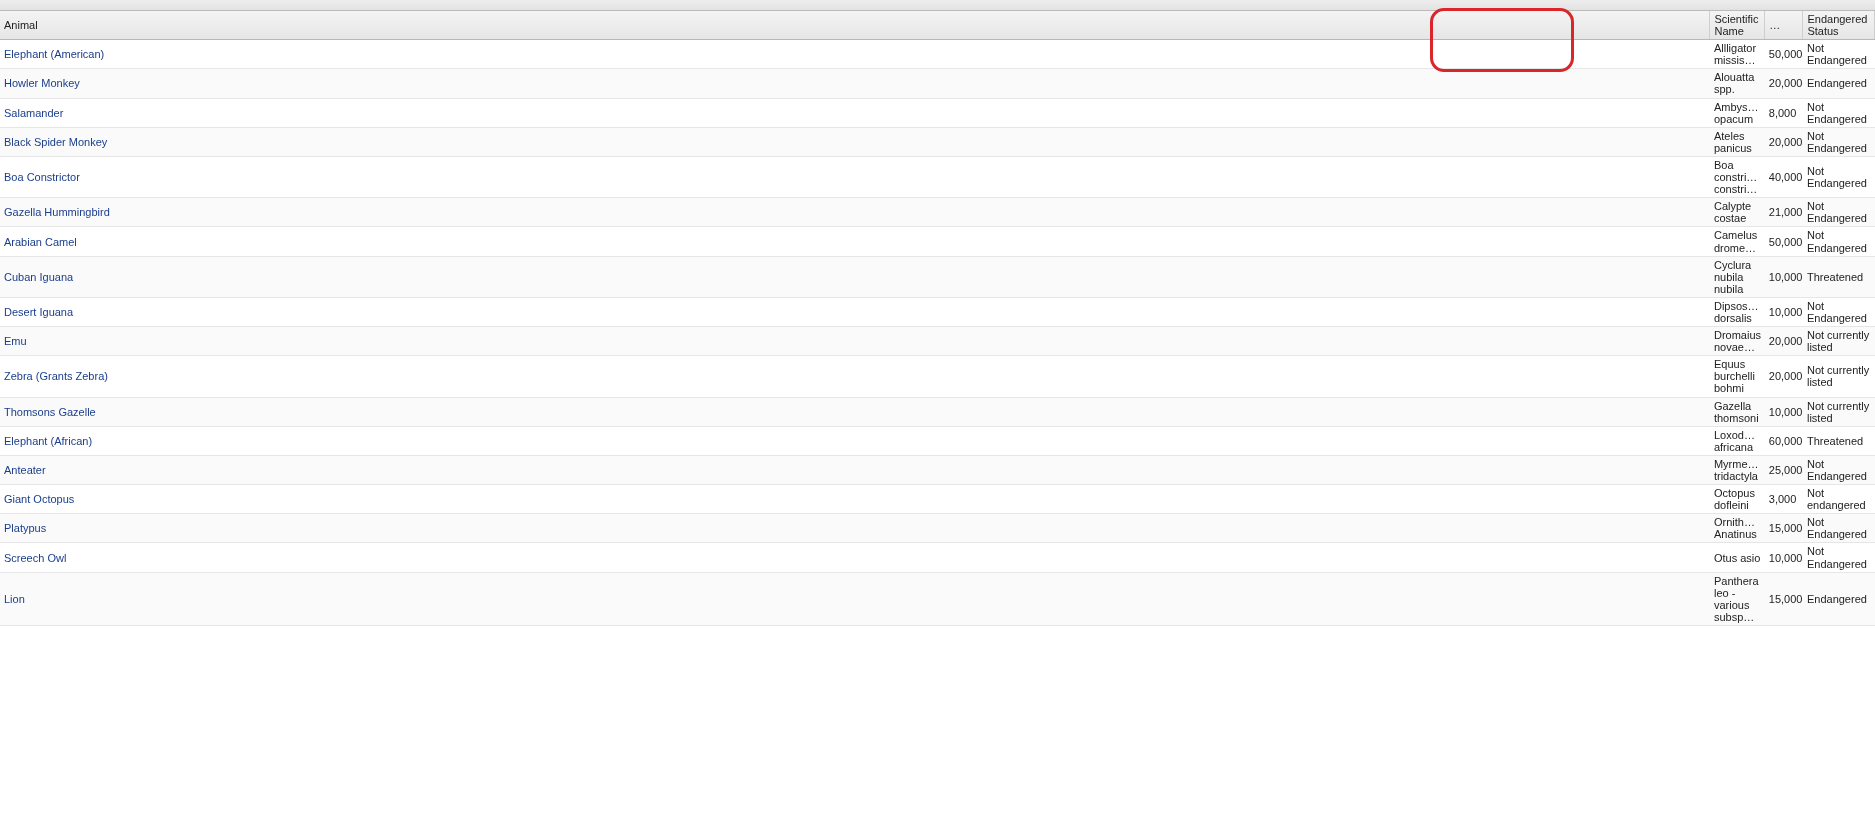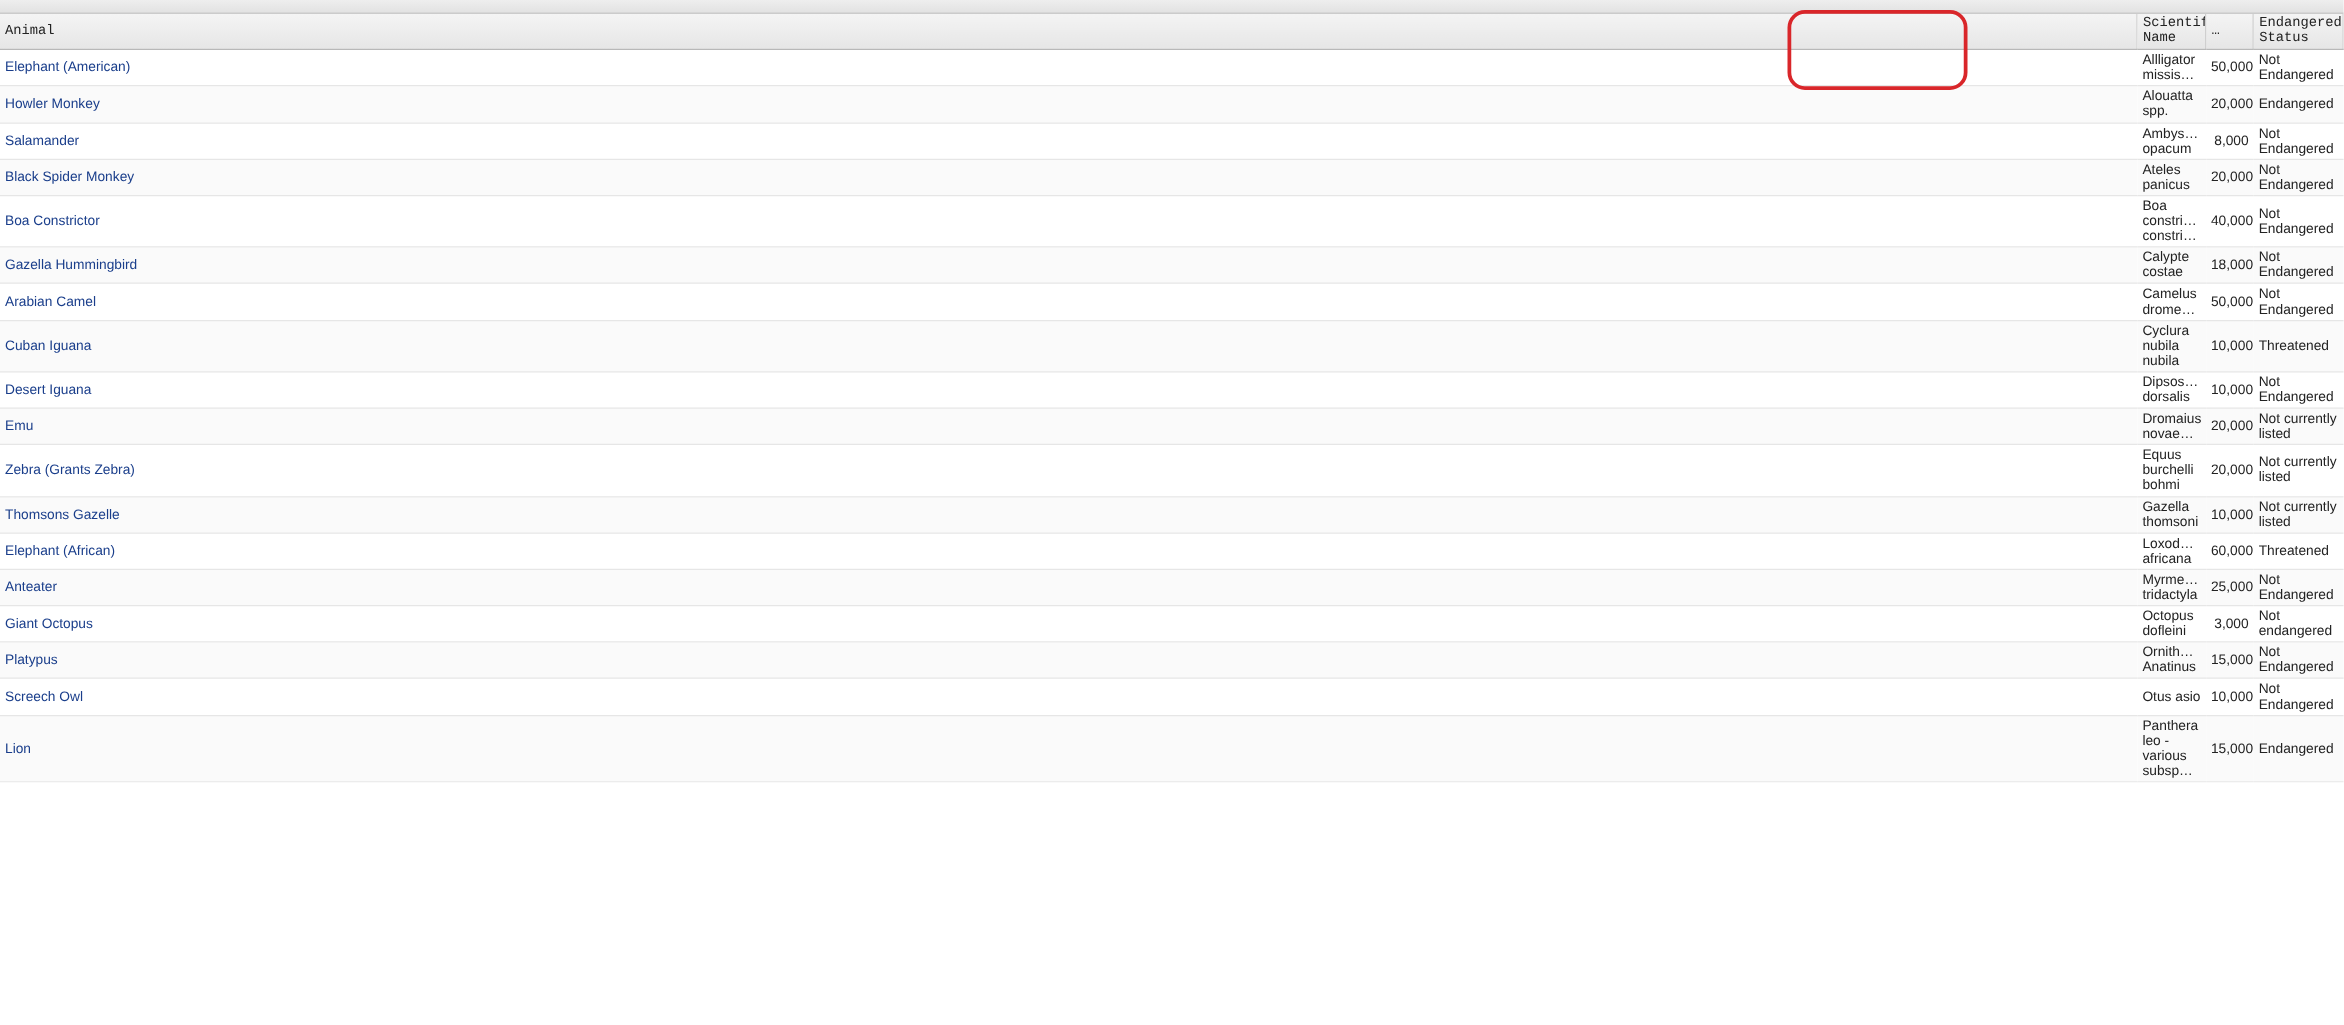--- a/index.html
+++ b/index.html
@@ -29,34 +29,33 @@
     overflow: hidden;
   }
   thead th {
     background: linear-gradient(#f4f4f4, #e6e6e6);
     border-bottom: 1px solid #b8b8b8;
     border-right: 1px solid #cfcfcf;
     font-weight: normal;
     height: 28px;
     white-space: normal;
     line-height: 1.1;
-    font-family: Liberation Mono, monospace;
   }
   tbody tr {
     border-bottom: 1px solid #e6e6e6;
   }
   tbody tr:nth-child(even) {
     background: #fafafa;
   }
   td.animal-cell {
     color: #1a3e8b;
     white-space: nowrap;
   }
   td.num {
-    text-align: right;
+    text-align: left;
     white-space: nowrap;
   }
   td.sci, td.status {
     white-space: normal;
     line-height: 1.1;
     margin-left: 32px;
   }
   .w-animal { width: 1434px; }
   .w-sci    { width: 46px; }
   .w-pop    { width: 32px; }
@@ -117,21 +116,21 @@
       </tr>
       <tr>
         <td class="animal-cell">Boa Constrictor</td>
         <td class="sci">Boa constri… constri…</td>
         <td class="num">40,000</td>
         <td class="status">Not Endangered</td>
       </tr>
       <tr>
         <td class="animal-cell">Gazella Hummingbird</td>
         <td class="sci">Calypte costae</td>
-        <td class="num">18,000</td>
+        <td class="num">21,000</td>
         <td class="status">Not Endangered</td>
       </tr>
       <tr>
         <td class="animal-cell">Arabian Camel</td>
         <td class="sci">Camelus drome…</td>
         <td class="num">50,000</td>
         <td class="status">Not Endangered</td>
       </tr>
       <tr>
         <td class="animal-cell">Cuban Iguana</td>

